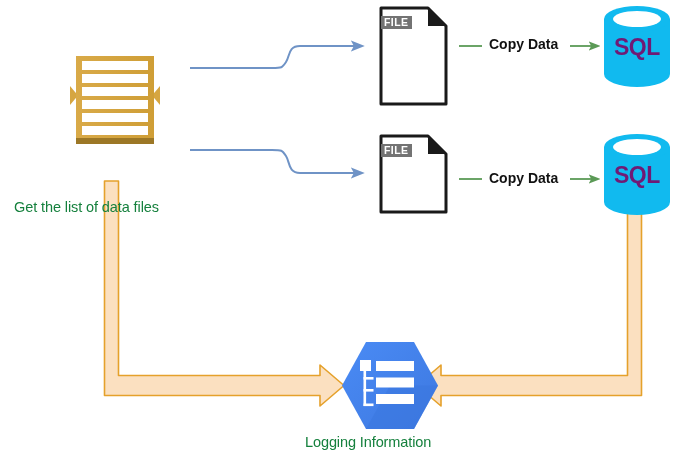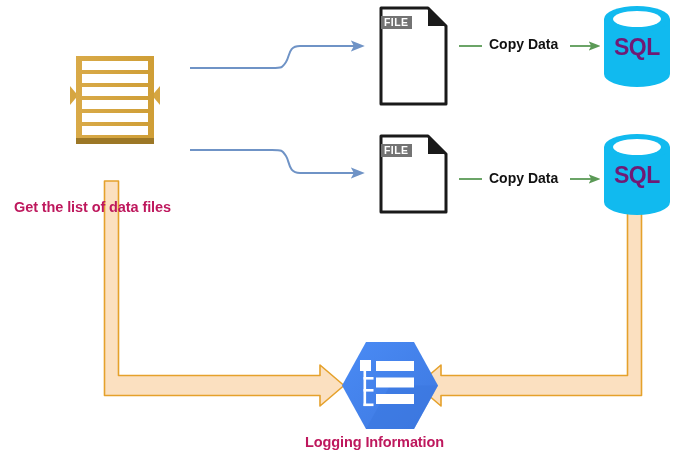--- a/index.html
+++ b/index.html
@@ -20,22 +20,22 @@
   #diagram-svg {
     position: absolute;
     left: 0;
     top: 0;
     width: 682px;
     height: 465px;
   }
   .lbl {
     position: absolute;
     font-family: "Liberation Sans", sans-serif;
-    font-weight: bold;
-    color: #be185d;
+    font-weight: normal;
+    color: #15803d;
     white-space: nowrap;
   }
   #label-get-list {
     left: 14px;
     top: 199px;
     font-size: 14.5px;
     letter-spacing: -0.1px;
   }
   #label-logging {
     left: 305px;

